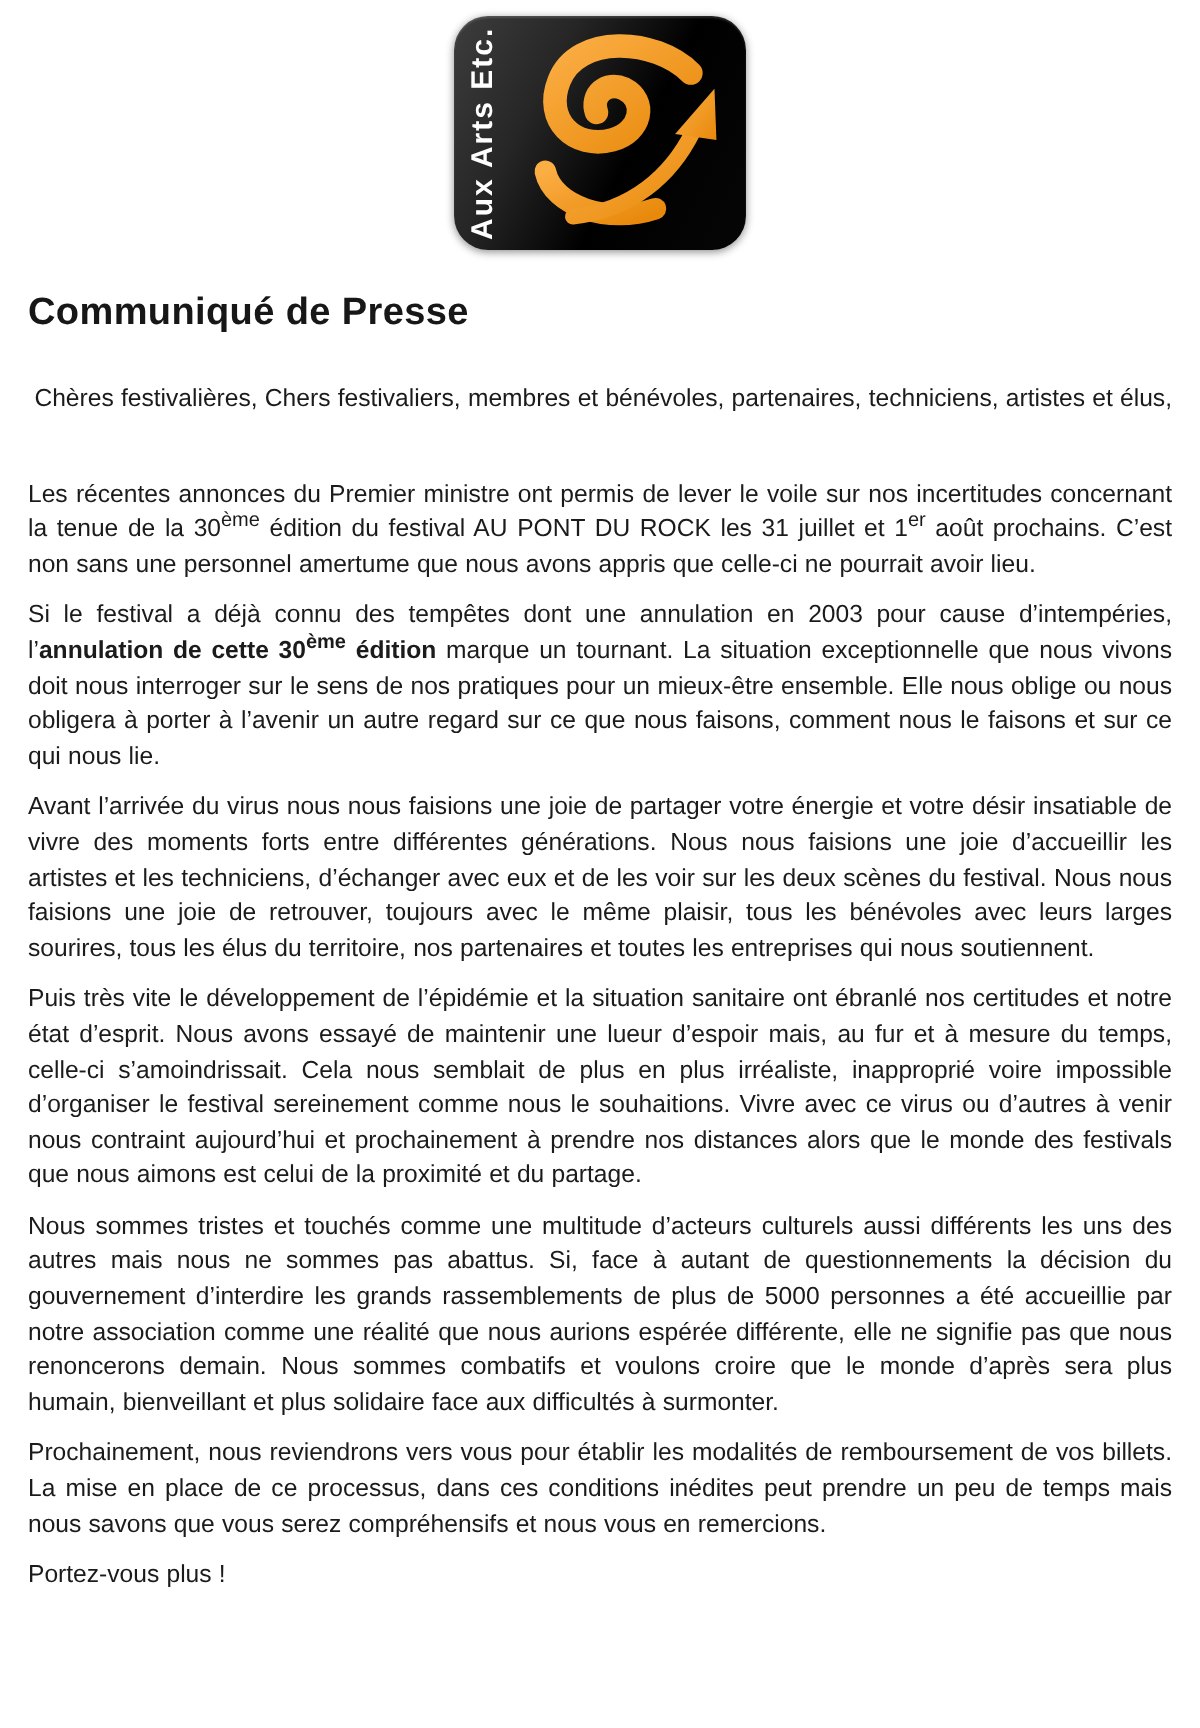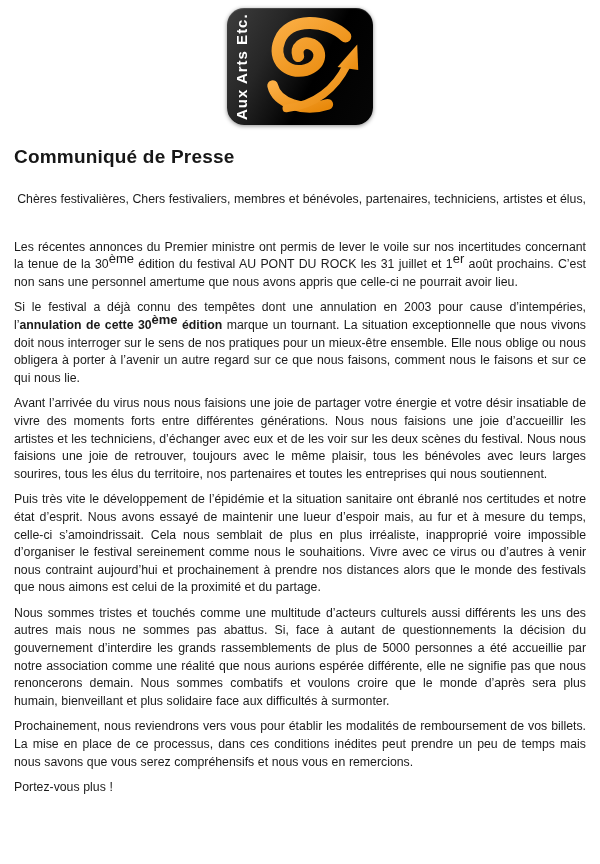--- a/index.html
+++ b/index.html
@@ -73,21 +73,21 @@
     line-height: 17.6px;
     text-align: justify;
     margin-bottom: 8px;
     word-spacing: 0.2px;
   }
   .body-text p.greeting {
     margin-bottom: 30px;
     text-align: right;
   }
   .body-text sup {
-    font-size: 13px;
+    font-size: 10px;
     line-height: 0;
     vertical-align: super;
   }
 </style>
 </head>
 <body>
 
 <div class="page">
 
   <div class="logo-wrap">

